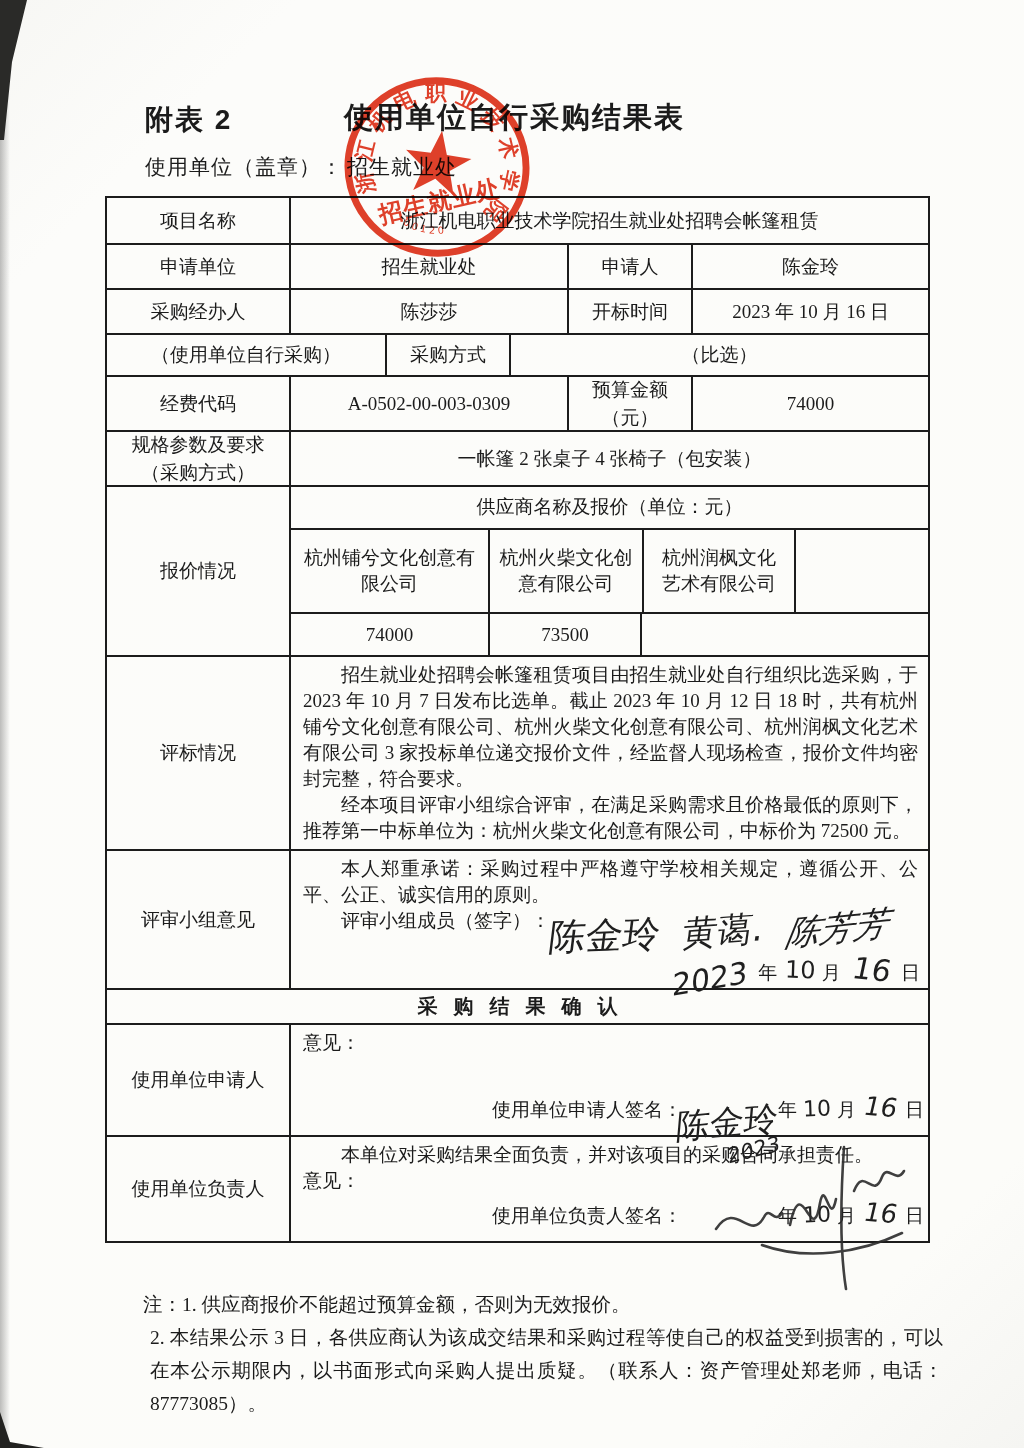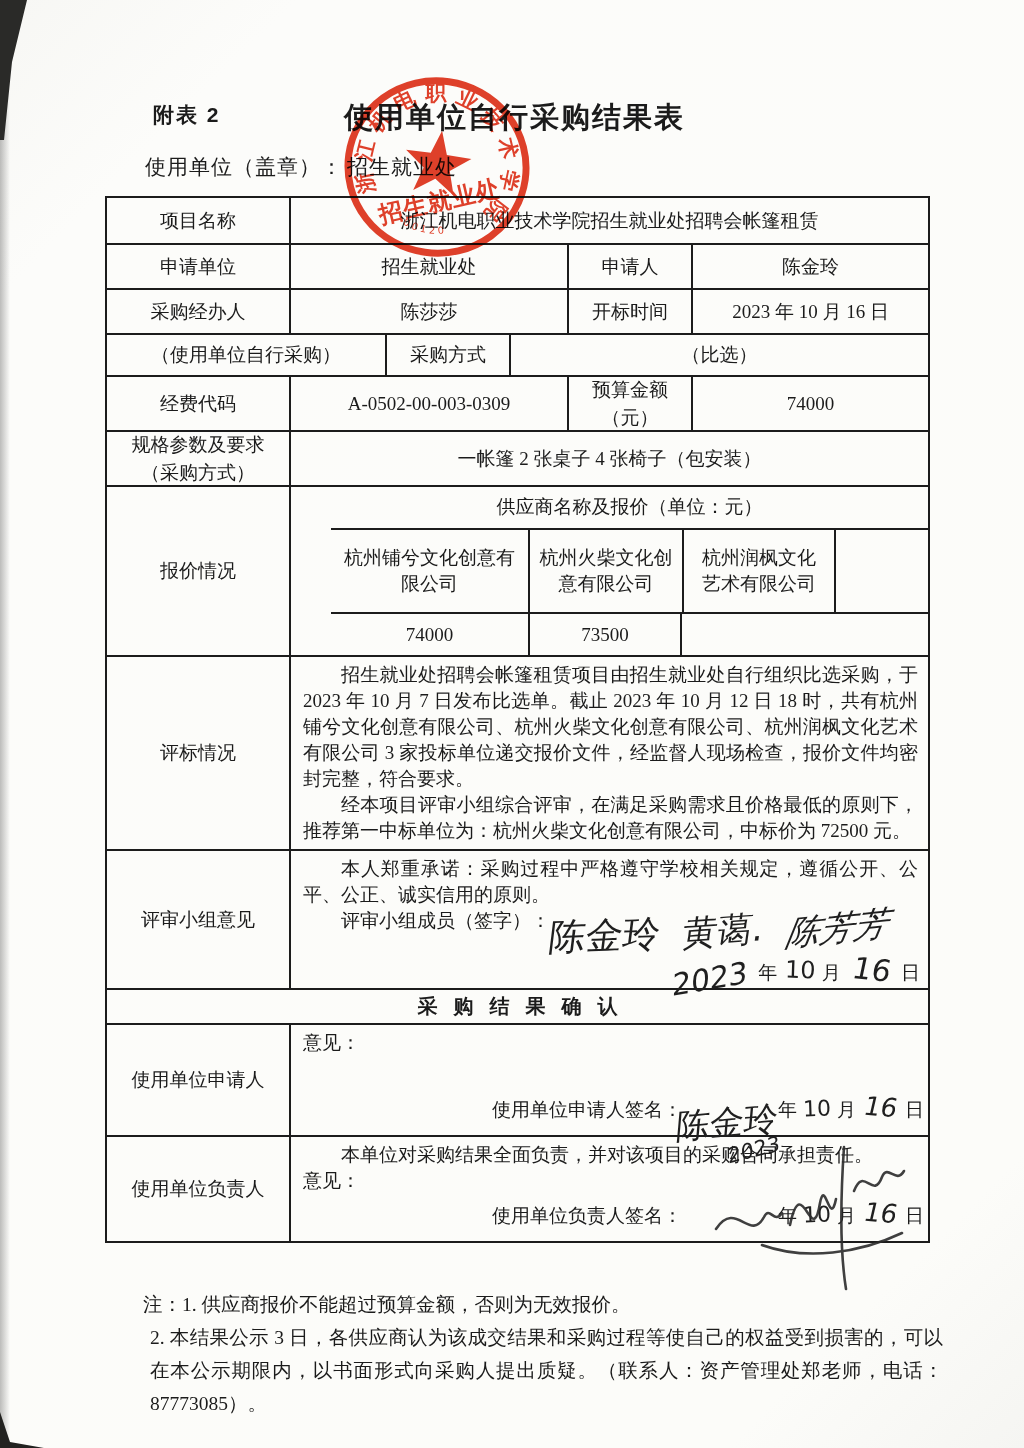--- a/index.html
+++ b/index.html
@@ -8,40 +8,40 @@
     background:linear-gradient(135deg,#f7f7f4 0%, #fcfcfa 12%, #fcfcf9 88%, #f5f5f2 100%);
     font-family:"Liberation Serif", serif; color:#1b1b1b; overflow:hidden;
   }
   
   .edge-strip { position:absolute; left:0; top:0; width:10px; height:100%;
     background:linear-gradient(90deg, rgba(40,40,40,.30), rgba(40,40,40,0)); }
   .corner-svg { position:absolute; left:0; top:0; z-index:1; }
   .corner-b-svg { position:absolute; left:0; bottom:0; z-index:1; }
   
   .hdr-label { position:absolute; left:145px; top:101px; font-family:"Liberation Sans", sans-serif;
-    font-weight:bold; font-size:21px; letter-spacing:2px;margin-left:8px; }
+    font-weight:bold; font-size:28px; letter-spacing:2px; }
   .hdr-title { position:absolute; left:344px; top:98px; font-family:"Liberation Sans", sans-serif;
     font-weight:bold; font-size:29px; letter-spacing:2px; }
   .stamp-line { position:absolute; left:145px; top:153px; font-size:21px; letter-spacing:1px; }
   .stamp-line .val { margin-left:4px; }
   
   .form-table { position:absolute; left:105px; top:196px; width:825px; box-sizing:border-box;
     border:2px solid #1c1c1c; z-index:2; }
   .t-row { display:flex; border-top:2px solid #1c1c1c; box-sizing:border-box; align-items:stretch; }
   .t-row.first { border-top:none; }
   .cell { box-sizing:border-box; font-size:19px; line-height:1.45; }
   .cell + .cell { border-left:2px solid #1c1c1c; }
   .c-label { width:182px; flex:0 0 182px; display:flex; align-items:center; justify-content:center;
     text-align:center; padding:2px 8px; }
   .c-mid { width:278px; flex:0 0 278px; display:flex; align-items:center; justify-content:center; text-align:center; }
   .c-l2 { width:124px; flex:0 0 124px; display:flex; align-items:center; justify-content:center; text-align:center; padding:2px 6px;}
   .c-last { flex:1 1 auto; display:flex; align-items:center; justify-content:center; text-align:center; }
   .c-span { flex:1 1 auto; display:flex; align-items:center; justify-content:center; text-align:center; }
   
-  .q-wrap { flex:1 1 auto; display:flex; flex-direction:column; border-left:2px solid #1c1c1c;padding-left:40px; }
+  .q-wrap { flex:1 1 auto; display:flex; flex-direction:column; border-left:2px solid #1c1c1c; }
   .q-header { height:42px; display:flex; align-items:center; justify-content:center; font-size:19px; }
   .q-names, .q-prices { display:flex; border-top:2px solid #1c1c1c; }
   .q-names { height:86px; }
   .q-prices { height:42px; }
   .q-col { box-sizing:border-box; display:flex; align-items:center; justify-content:center;
     text-align:center; padding:3px 9px; font-size:19px; line-height:26px; }
   .q-col + .q-col { border-left:2px solid #1c1c1c; }
   .q-c1 { width:197px; flex:0 0 197px; }
   .q-c2 { width:154px; flex:0 0 154px; }
   .q-c3 { width:152px; flex:0 0 152px; }

